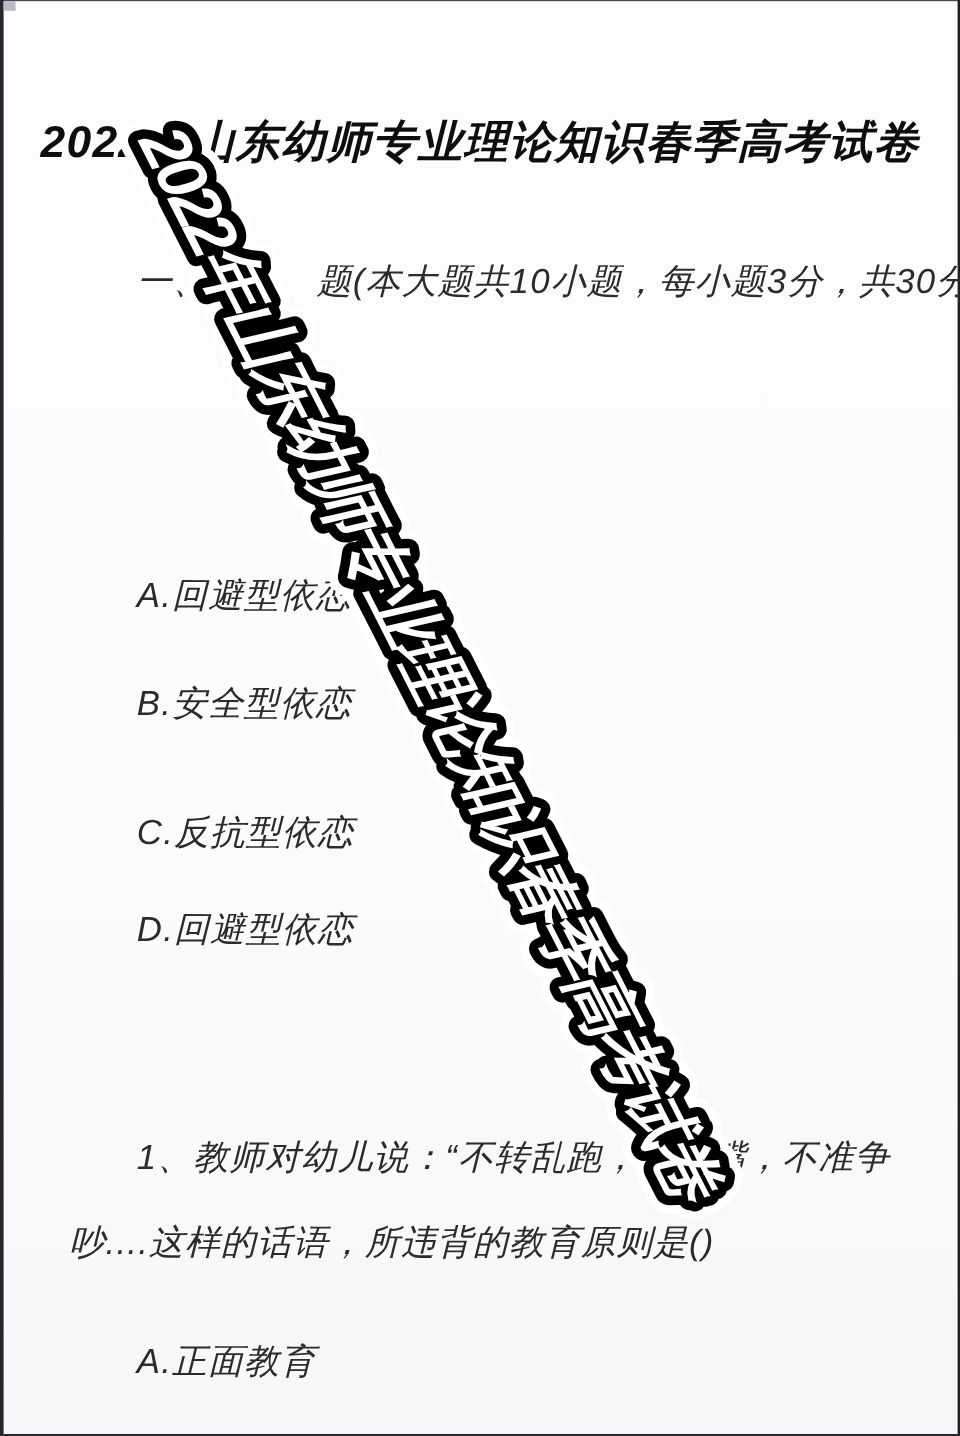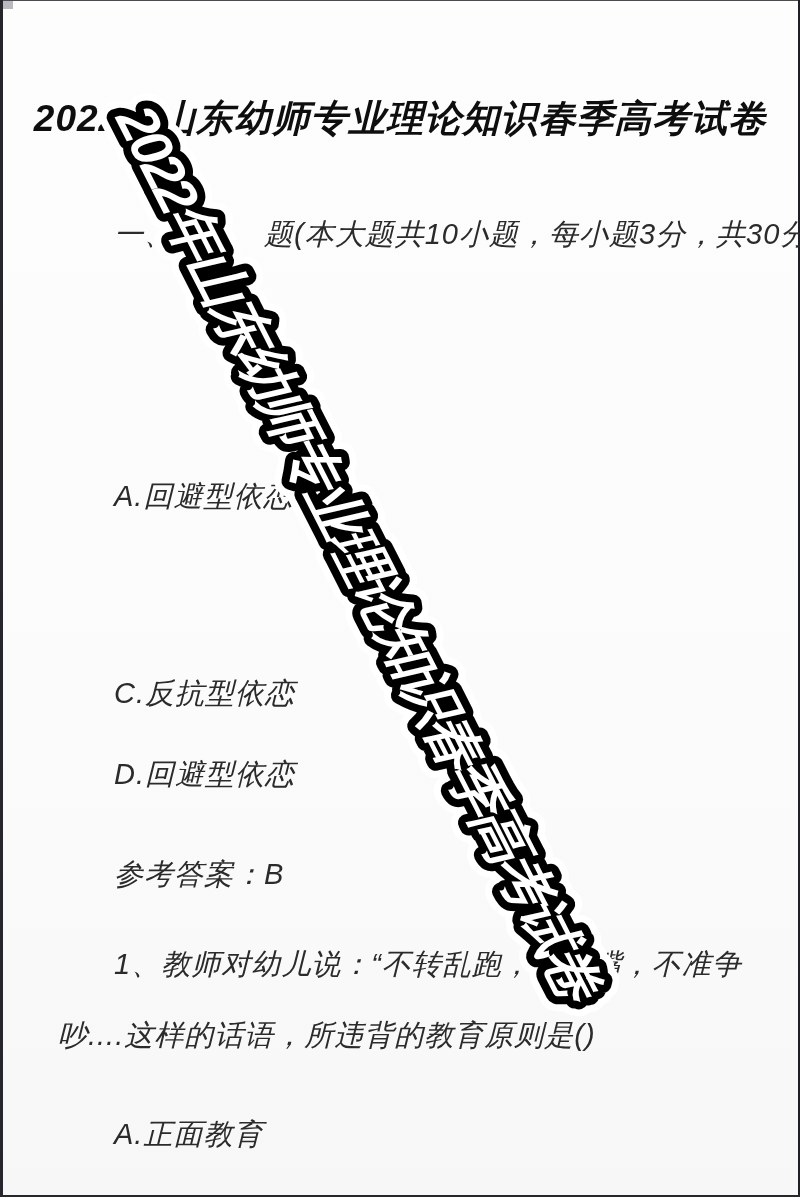--- a/index.html
+++ b/index.html
@@ -65,26 +65,26 @@
   <div class="corner-smudge"></div>
 
   <h1 class="title">2022年山东幼师专业理论知识春季高考试卷</h1>
 
   <div class="line indent" style="top:215px">一、　　　题(本大题共10小题，每小题3分，共30分)</div>
 
 
 
   <div class="line indent" style="top:477px">A.回避型依恋</div>
 
+  <div class="line indent" style="top:567px">B.安全型依恋</div>
 
   <div class="line indent" style="top:674px">C.反抗型依恋</div>
 
   <div class="line indent" style="top:755px">D.回避型依恋</div>
 
-  <div class="line indent" style="top:855px">参考答案：B</div>
 
   <div class="line indent" style="top:945px">1、教师对幼儿说：“不转乱跑，不　嘴，不准争</div>
 
   <div class="line indent" style="top:1115px">A.正面教育</div>
 
   <div class="line" style="top:1016px">吵....这样的话语，所违背的教育原则是()</div>
 
   <svg class="watermark-svg" width="800" height="1197" viewBox="0 0 800 1197">
     <g transform="translate(115,118) rotate(63)">
       <text class="wm-text" x="0" y="0" font-size="56" letter-spacing="-4" fill="none" stroke="#ffffff" stroke-width="30" stroke-linejoin="round" stroke-linecap="round">2022年山东幼师专业理论知识春季高考试卷</text>

